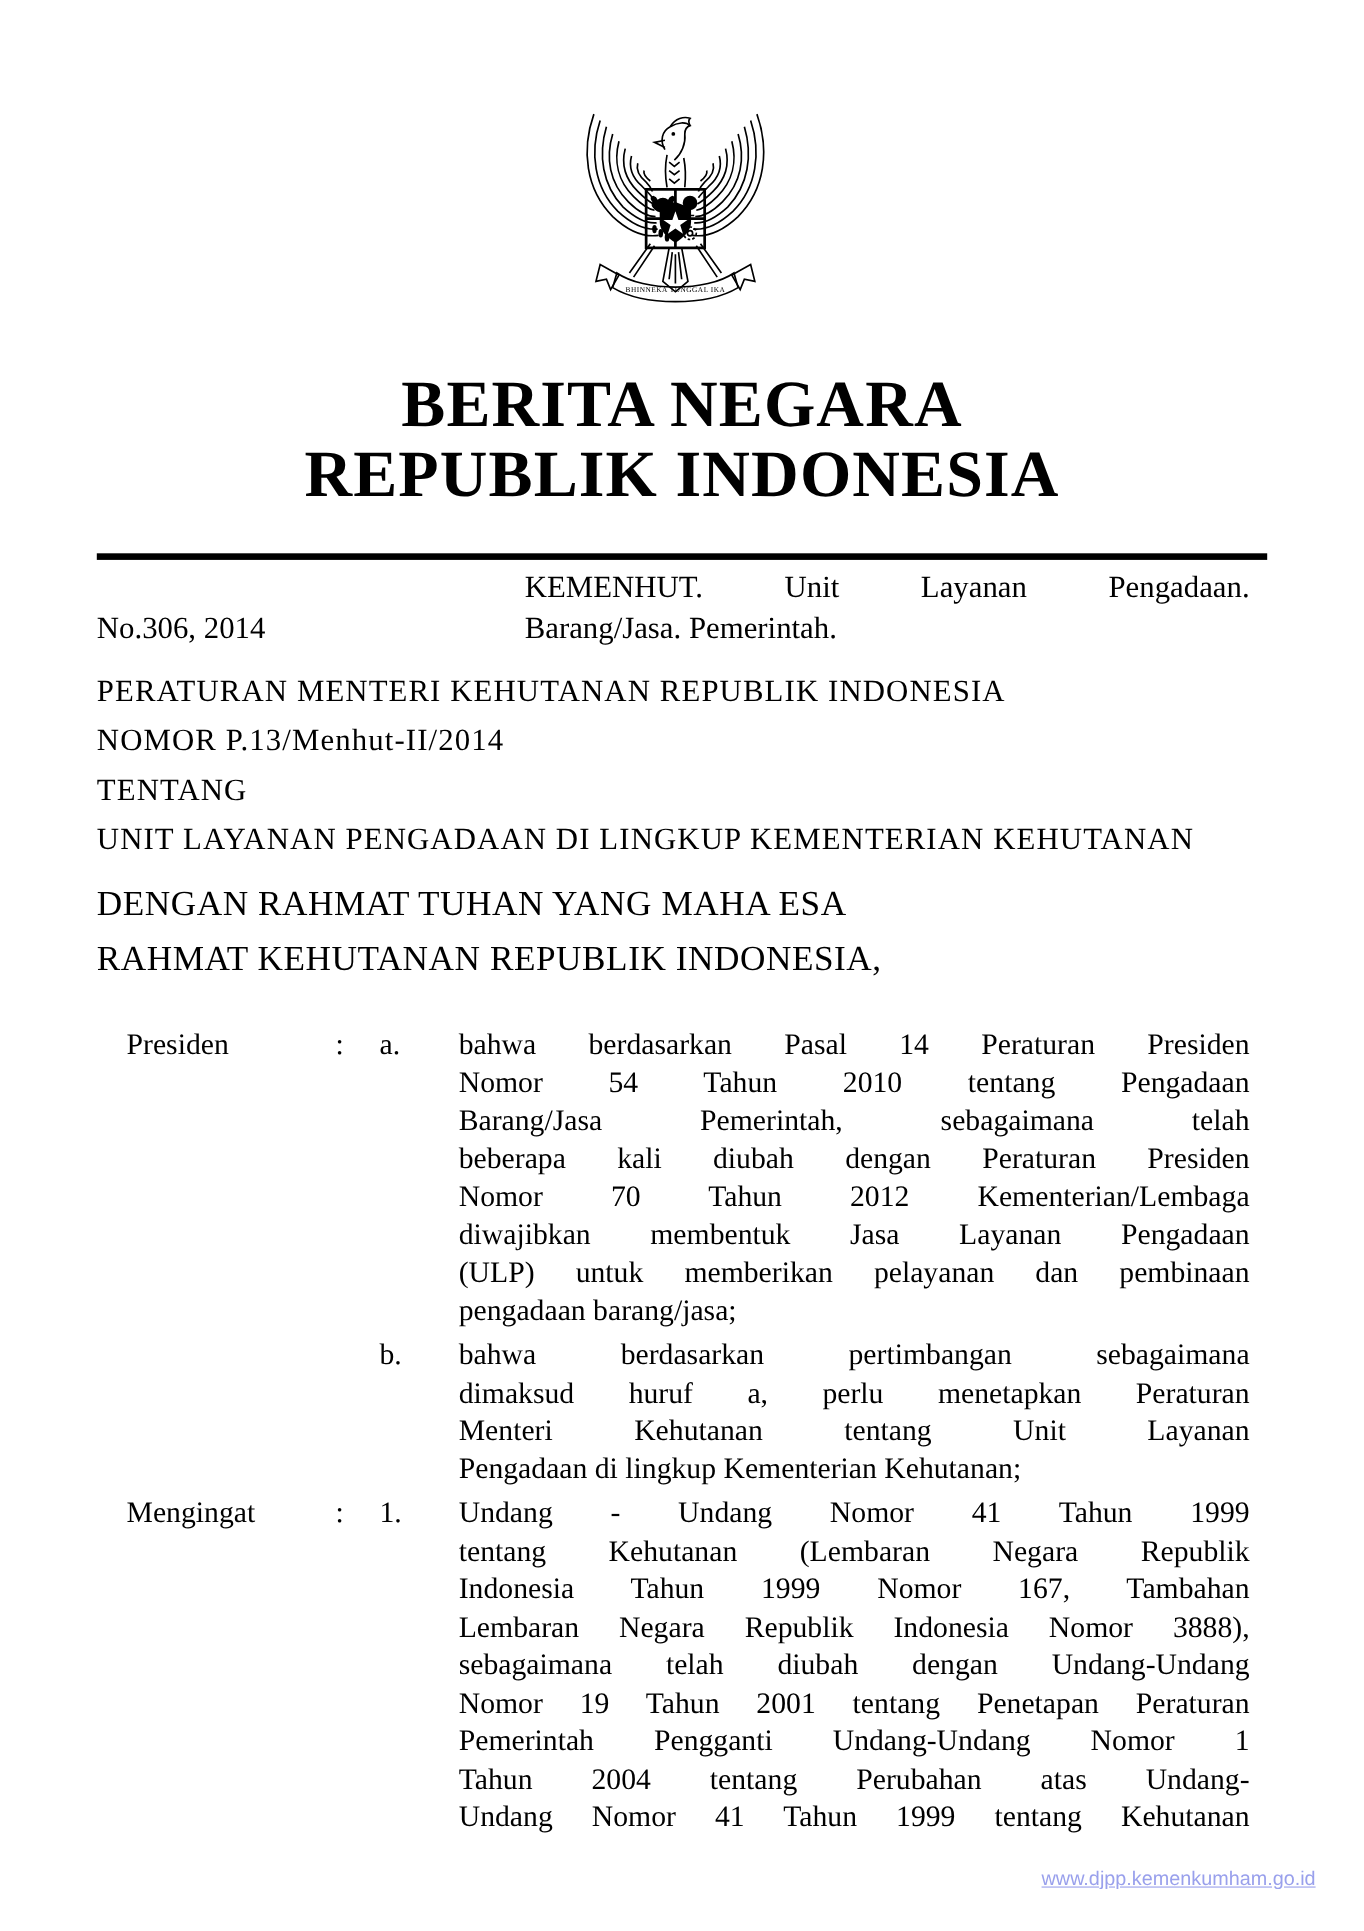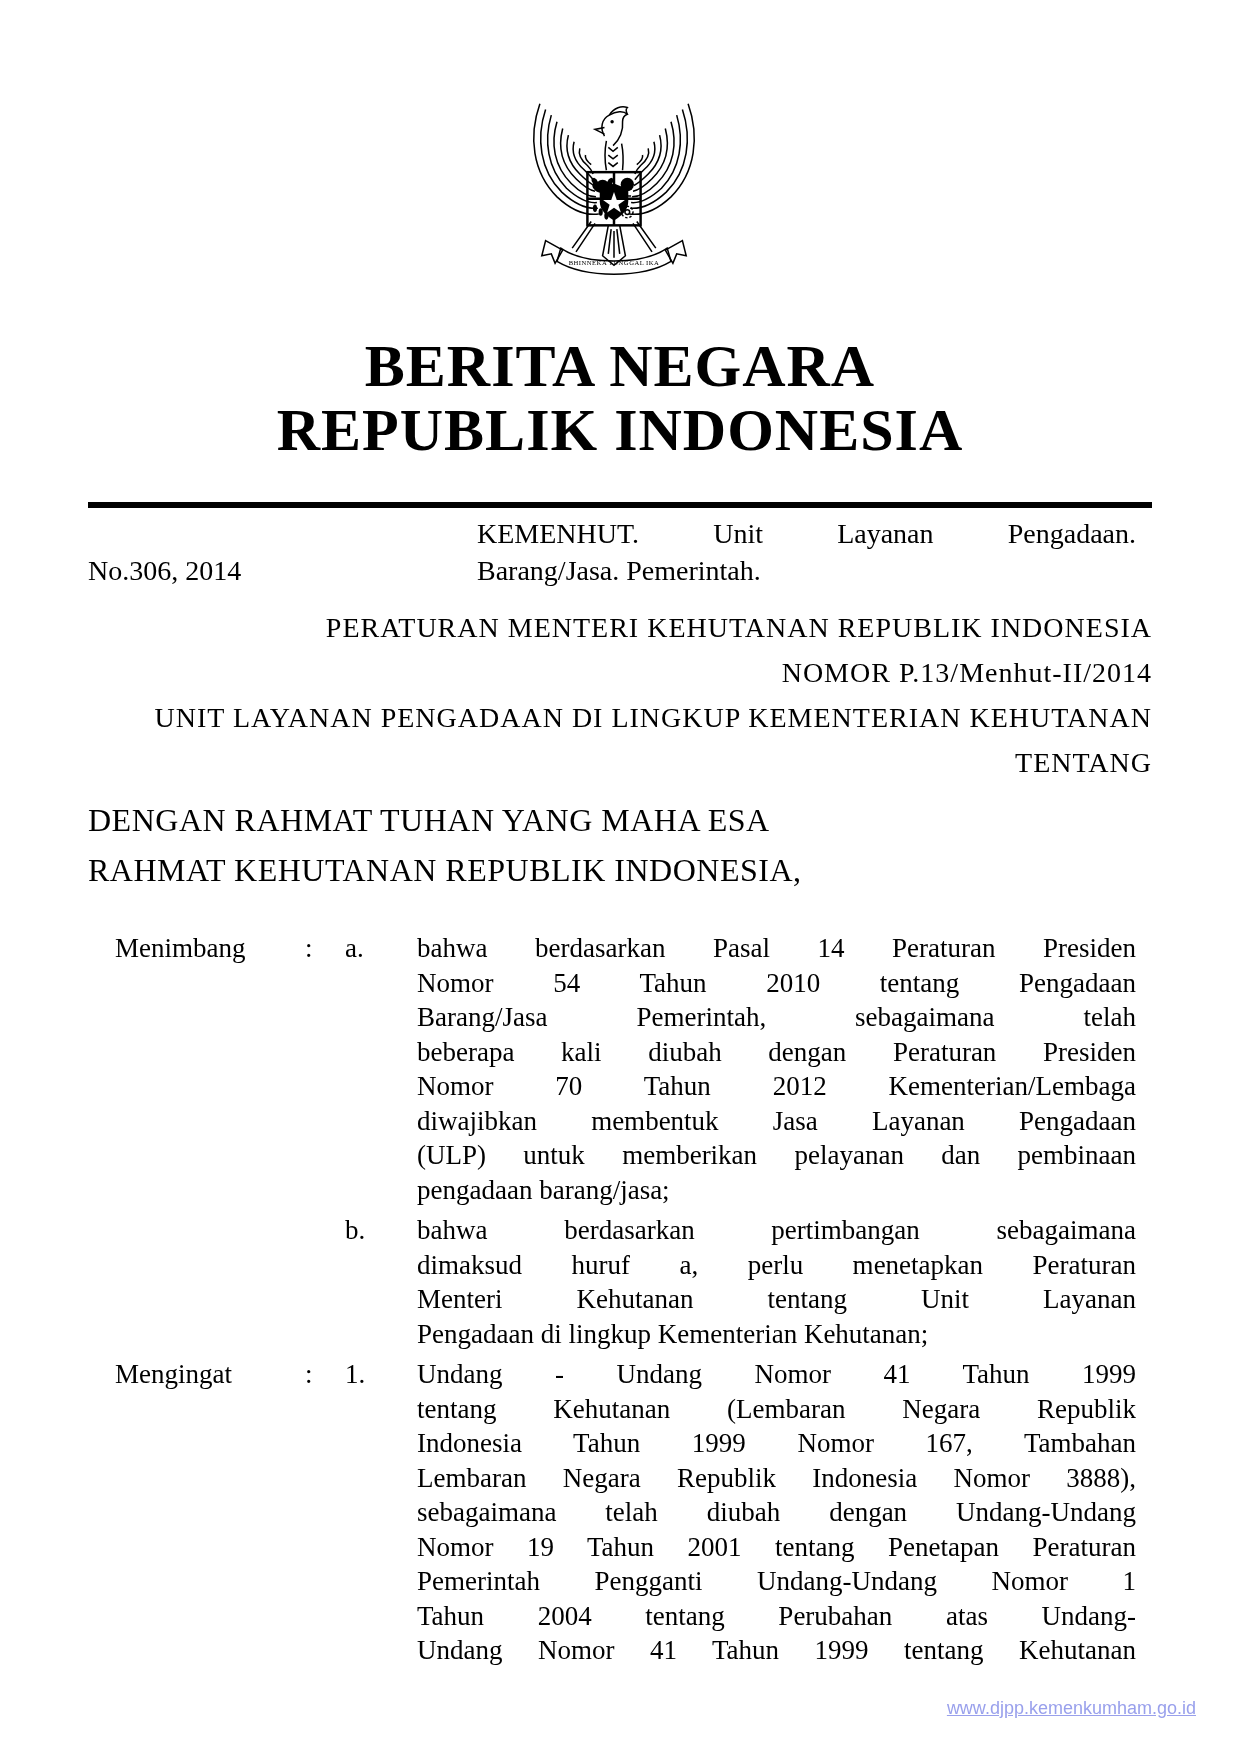--- a/index.html
+++ b/index.html
@@ -16,21 +16,21 @@
   .masthead { margin-top:40px; text-align:center; font-weight:bold;
               font-size:60px; line-height:64px; letter-spacing:1px; }
 
   .rule { height:6px; background:#000; margin-top:40px; }
 
   .issue-row { display:flex; margin-top:7px; font-size:28px; line-height:37px;align-items:flex-end; }
   .issue-no { width:389px; flex:none; }
   .issue-subject { flex:1; padding-right:16px; }
   .jline { text-align:justify; text-align-last:justify; }
 
-  .doc-title { margin-top:16px; text-align:right; font-size:28px;
+  .doc-title { margin-top:16px; text-align:left; font-size:28px;
                line-height:45px; letter-spacing:1px; }
   .invocation { margin-top:10px; text-align:left; font-size:32px;
                 line-height:50px; letter-spacing:0.5px; }
 
   .clauses { margin-top:36px; padding-left:27px; font-size:27px; }
   .clause-item { display:grid; grid-template-columns:190px 40px 72px 1fr;
                  margin-bottom:6px; }
   .clause-text { padding-right:16px; }
   .tline, .clause-label, .clause-colon, .clause-marker { line-height:34.5px; }
 
@@ -133,32 +133,32 @@
       <div class="issue-no">No.306, 2014</div>
       <div class="issue-subject">
         <div class="jline">KEMENHUT. Unit Layanan Pengadaan.</div>
         <div>Barang/Jasa.  Pemerintah.</div>
       </div>
     </div>
 
     <div class="doc-title">
       <div>PERATURAN MENTERI KEHUTANAN REPUBLIK INDONESIA</div>
       <div>NOMOR P.13/Menhut-II/2014</div>
+      <div>TENTANG</div>
       <div>UNIT LAYANAN PENGADAAN DI LINGKUP KEMENTERIAN KEHUTANAN</div>
-      <div>TENTANG</div>
     </div>
 
     <div class="invocation">
       <div>DENGAN RAHMAT TUHAN YANG MAHA ESA</div>
       <div>RAHMAT  KEHUTANAN REPUBLIK INDONESIA,</div>
     </div>
 
     <div class="clauses">
         <div class="clause-item">
-          <div class="clause-label">Menimbang</div>
+          <div class="clause-label">Presiden</div>
           <div class="clause-colon">:</div>
           <div class="clause-marker">a.</div>
           <div class="clause-text">
             <div class="tline jline">bahwa  berdasarkan Pasal 14 Peraturan Presiden</div>
             <div class="tline jline">Nomor 54 Tahun 2010 tentang Pengadaan</div>
             <div class="tline jline">Barang/Jasa Pemerintah, sebagaimana telah</div>
             <div class="tline jline">beberapa kali diubah dengan Peraturan Presiden</div>
             <div class="tline jline">Nomor 70 Tahun 2012 Kementerian/Lembaga</div>
             <div class="tline jline">diwajibkan membentuk Jasa Layanan Pengadaan</div>
             <div class="tline jline">(ULP) untuk memberikan pelayanan dan pembinaan</div>

